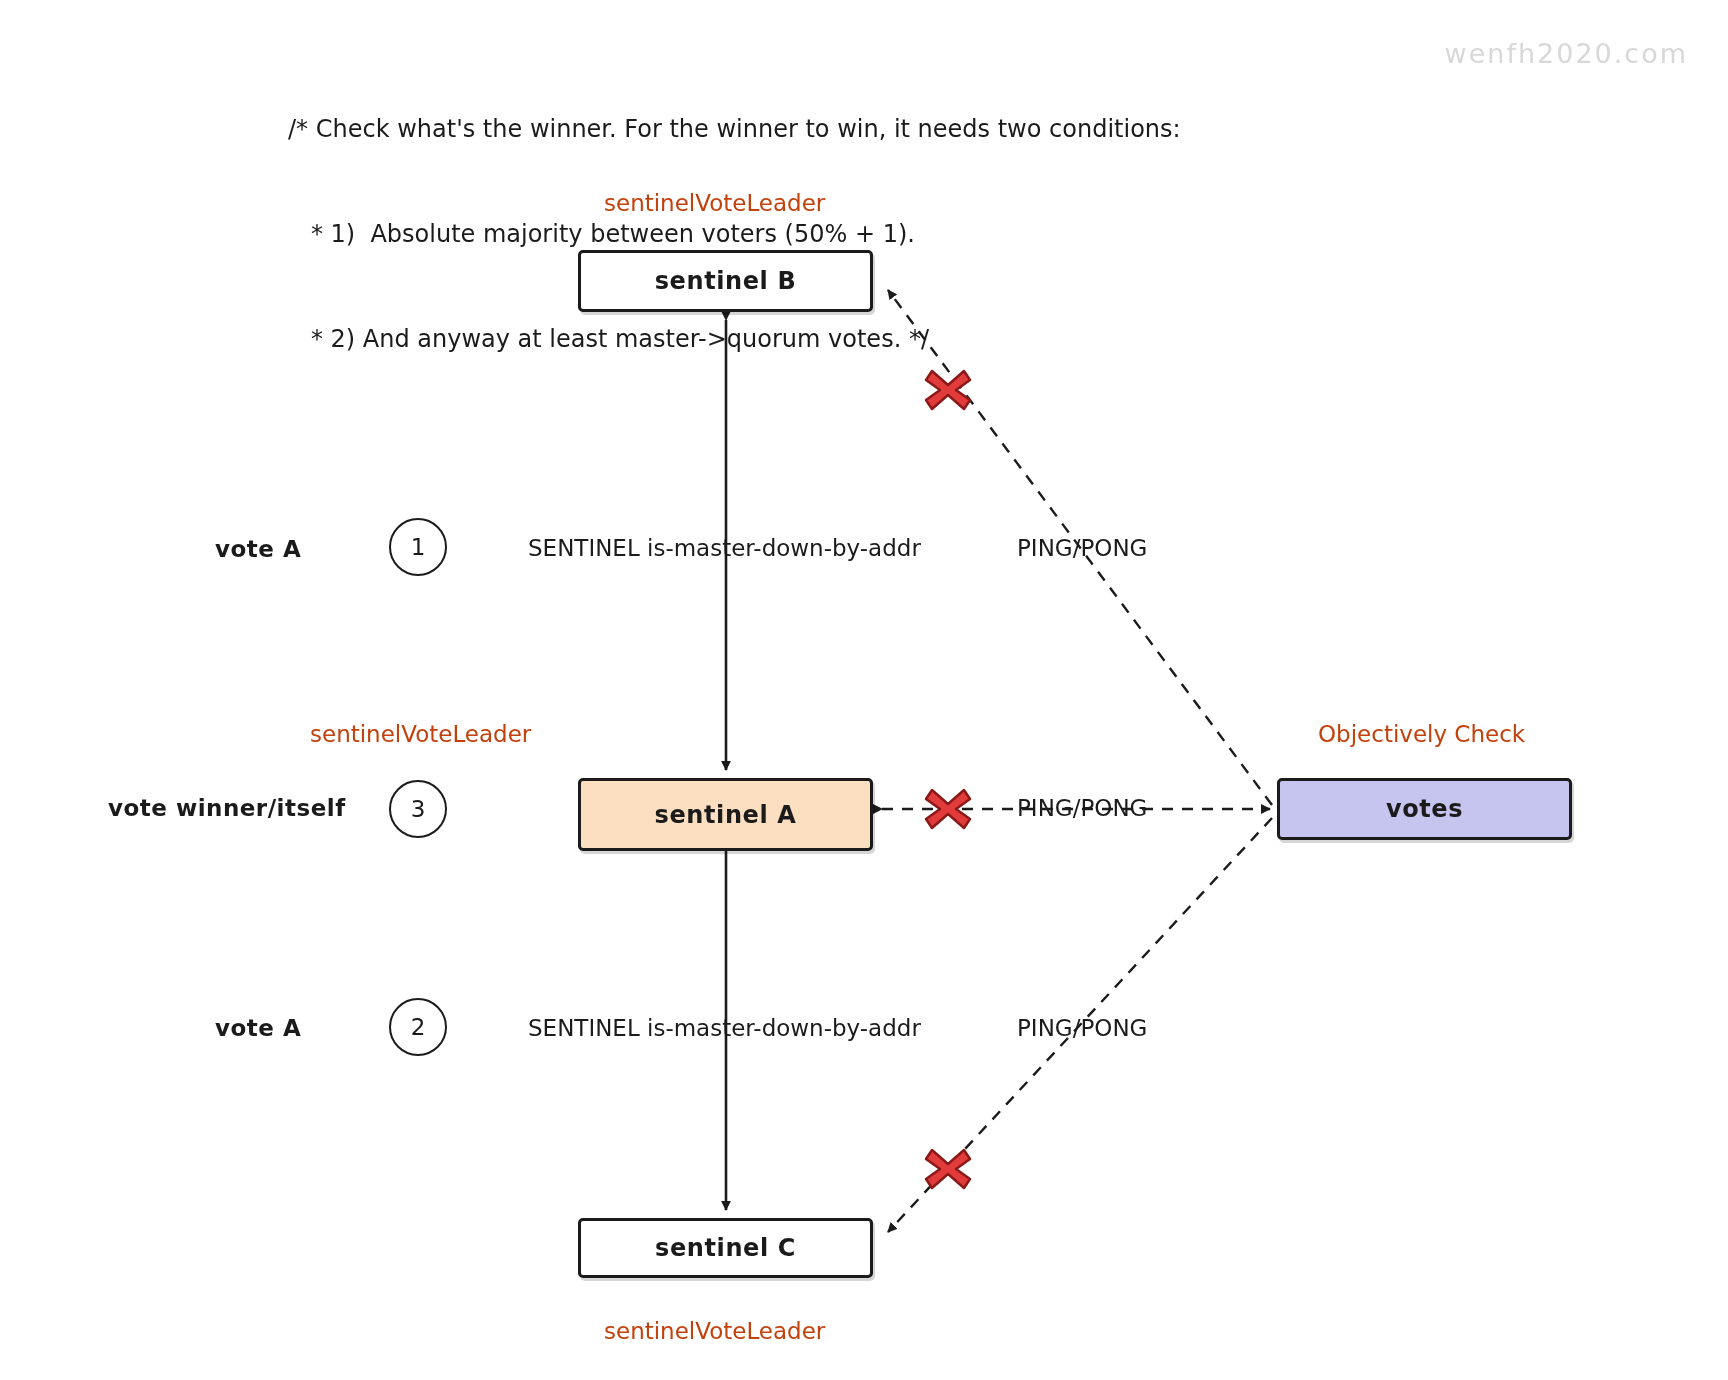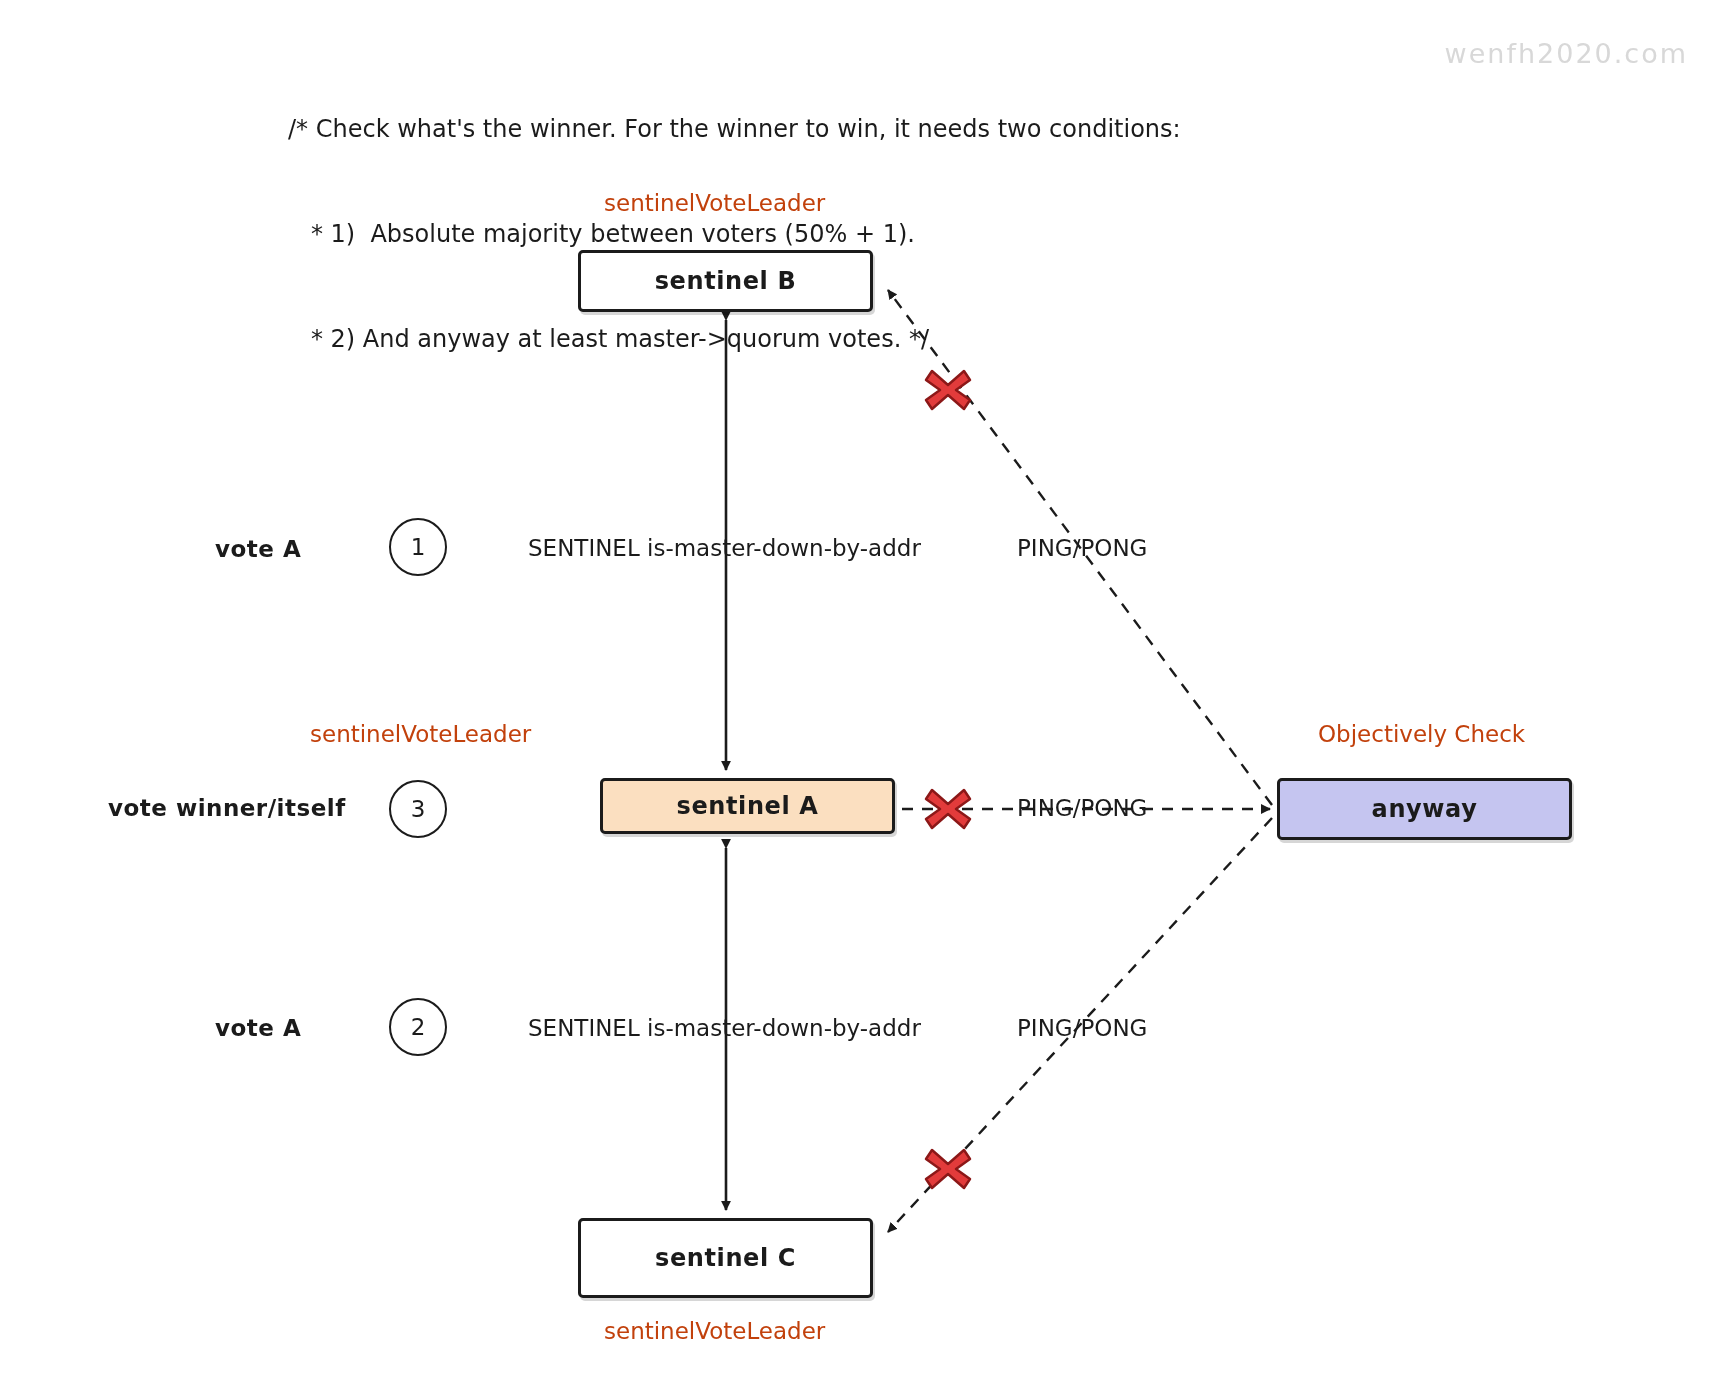--- a/index.html
+++ b/index.html
@@ -55,22 +55,22 @@
     display: flex;
     align-items: center;
     justify-content: center;
     font-weight: bold;
     font-size: 24px;
     letter-spacing: 0.6px;
     background: #ffffff;
     box-shadow: 2px 3px 0 rgba(0,0,0,0.16);
   }
   .node-b   { left: 578px; top: 250px;  width: 295px; height: 62px; }
-  .node-a   { left: 600px; top: 778px;  width: 295px; height: 56px; background: #fbdfc0; }
-  .node-c   { left: 578px; top: 1218px; width: 295px; height: 80px; }
+  .node-a   { left: 578px; top: 778px;  width: 295px; height: 73px; background: #fbdfc0; }
+  .node-c   { left: 578px; top: 1218px; width: 295px; height: 60px; }
   .node-master { left: 1277px; top: 778px; width: 295px; height: 62px; background: #c5c5f0; }
 
   
   .caption {
     font-size: 23px;
     color: #c2410c;
     white-space: nowrap;
     font-family: "DejaVu Sans", sans-serif;
   }
   .cap-b     { left: 604px; top: 190px; }
@@ -177,21 +177,21 @@
 <div class="abs watermark">wenfh2020.com</div>
 
 <div class="abs caption cap-b">sentinelVoteLeader</div>
 <div class="abs caption cap-a">sentinelVoteLeader</div>
 <div class="abs caption cap-c">sentinelVoteLeader</div>
 <div class="abs caption cap-master">Objectively Check</div>
 
 <div class="node node-b">sentinel B</div>
 <div class="node node-a">sentinel A</div>
 <div class="node node-c">sentinel C</div>
-<div class="node node-master">anyway</div>
+<div class="node node-master">votes</div>
 
 <div class="abs edge-label lbl-sentinel-top">SENTINEL is-master-down-by-addr</div>
 <div class="abs edge-label lbl-sentinel-bot">SENTINEL is-master-down-by-addr</div>
 <div class="abs edge-label lbl-ping-top">PING/PONG</div>
 <div class="abs edge-label lbl-ping-mid">PING/PONG</div>
 <div class="abs edge-label lbl-ping-bot">PING/PONG</div>
 
 <div class="abs vote-label vote-1">vote A</div>
 <div class="num-circle num-1">1</div>
 

